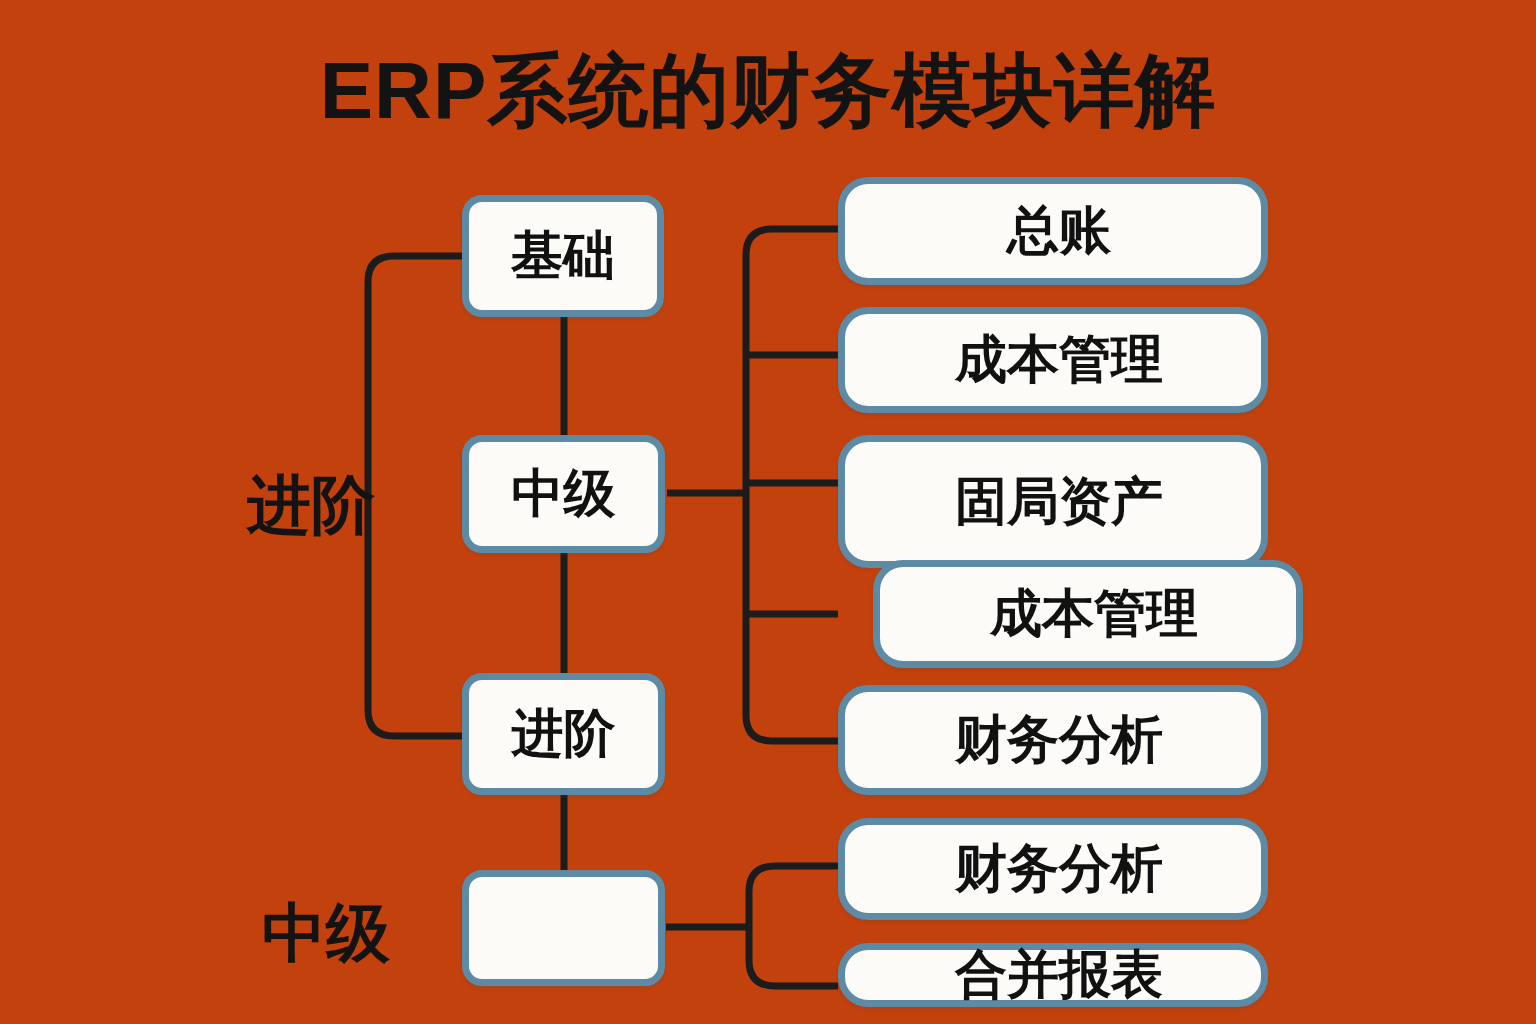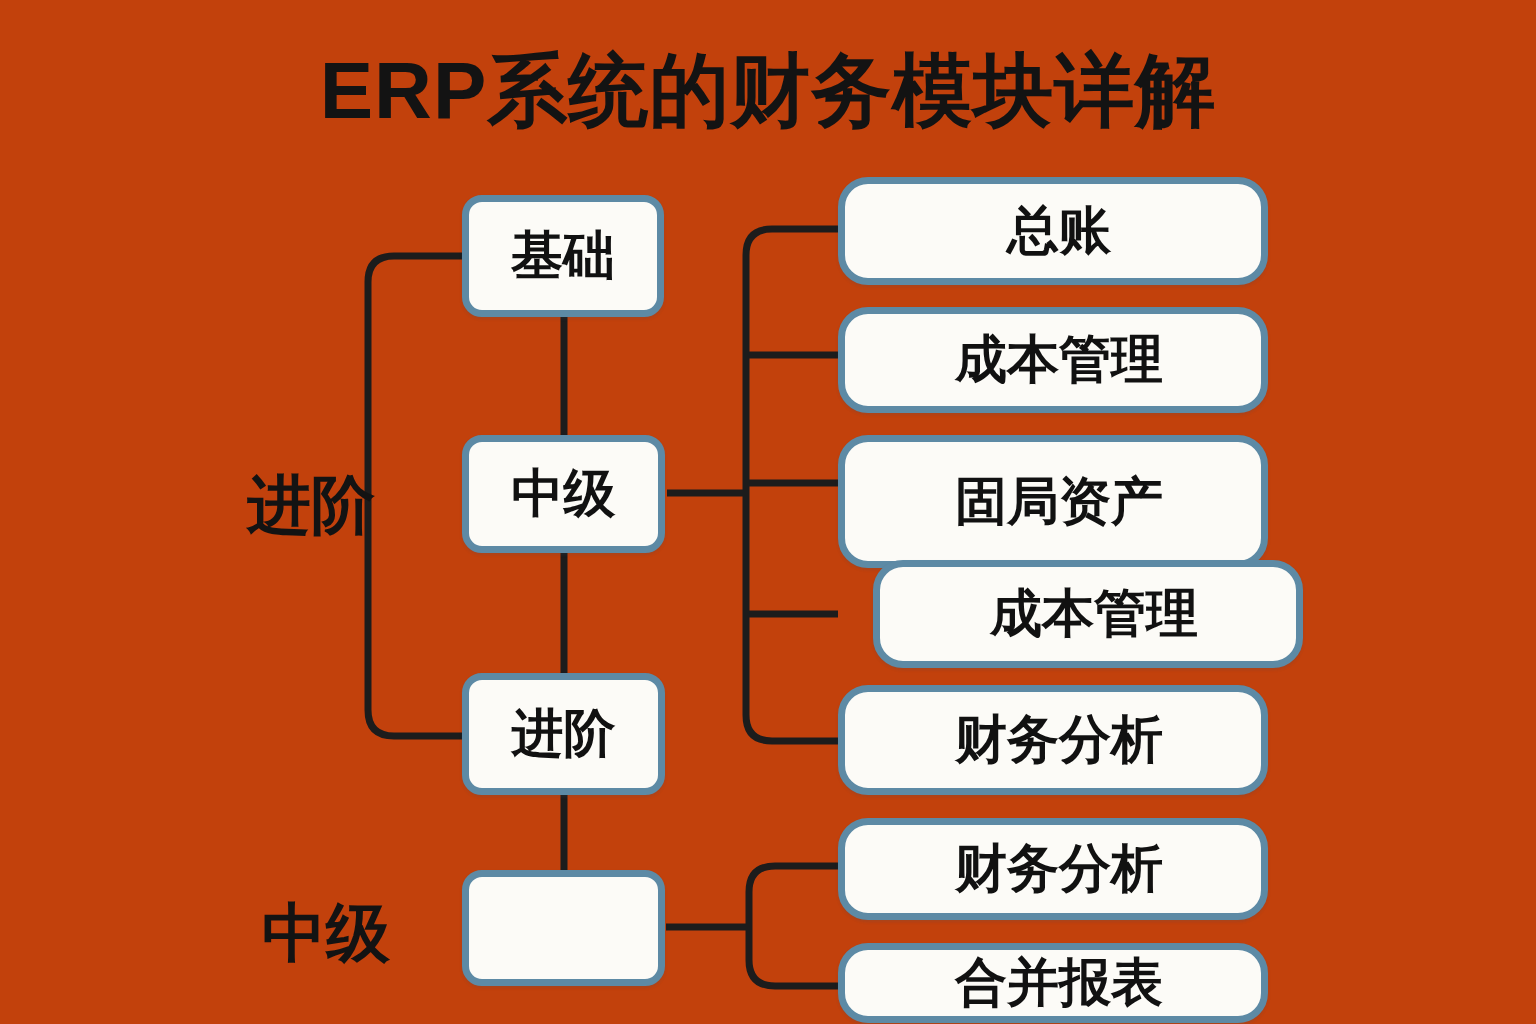--- a/index.html
+++ b/index.html
@@ -58,21 +58,21 @@
   .lv-intermediate { left: 462px; top: 435px; width: 203px; height: 118px; }
   .lv-advanced     { left: 462px; top: 673px; width: 203px; height: 122px; }
   .lv-empty        { left: 462px; top: 870px; width: 203px; height: 116px; }
 
   .md-general-ledger       { top: 177px; height: 108px; }
   .md-accounts-receivable  { top: 307px; height: 106px; }
   .md-fixed-assets         { top: 435px; height: 133px; }
   .md-cost-management      { top: 560px; height: 108px; margin-left: 35px; }
   .md-budget-management    { top: 685px; height: 110px; }
   .md-financial-analysis   { top: 818px; height: 102px; }
-  .md-consolidated         { top: 943px; height: 80px; }
+  .md-consolidated         { top: 943px; height: 64px; }
 
   .side-label {
     position: absolute;
     font-size: 64px;
     font-weight: 800;
     color: #131313;
     white-space: nowrap;
   }
   .sl-advanced     { left: 247px; top: 462px; }
   .sl-intermediate { left: 262px; top: 890px; }

